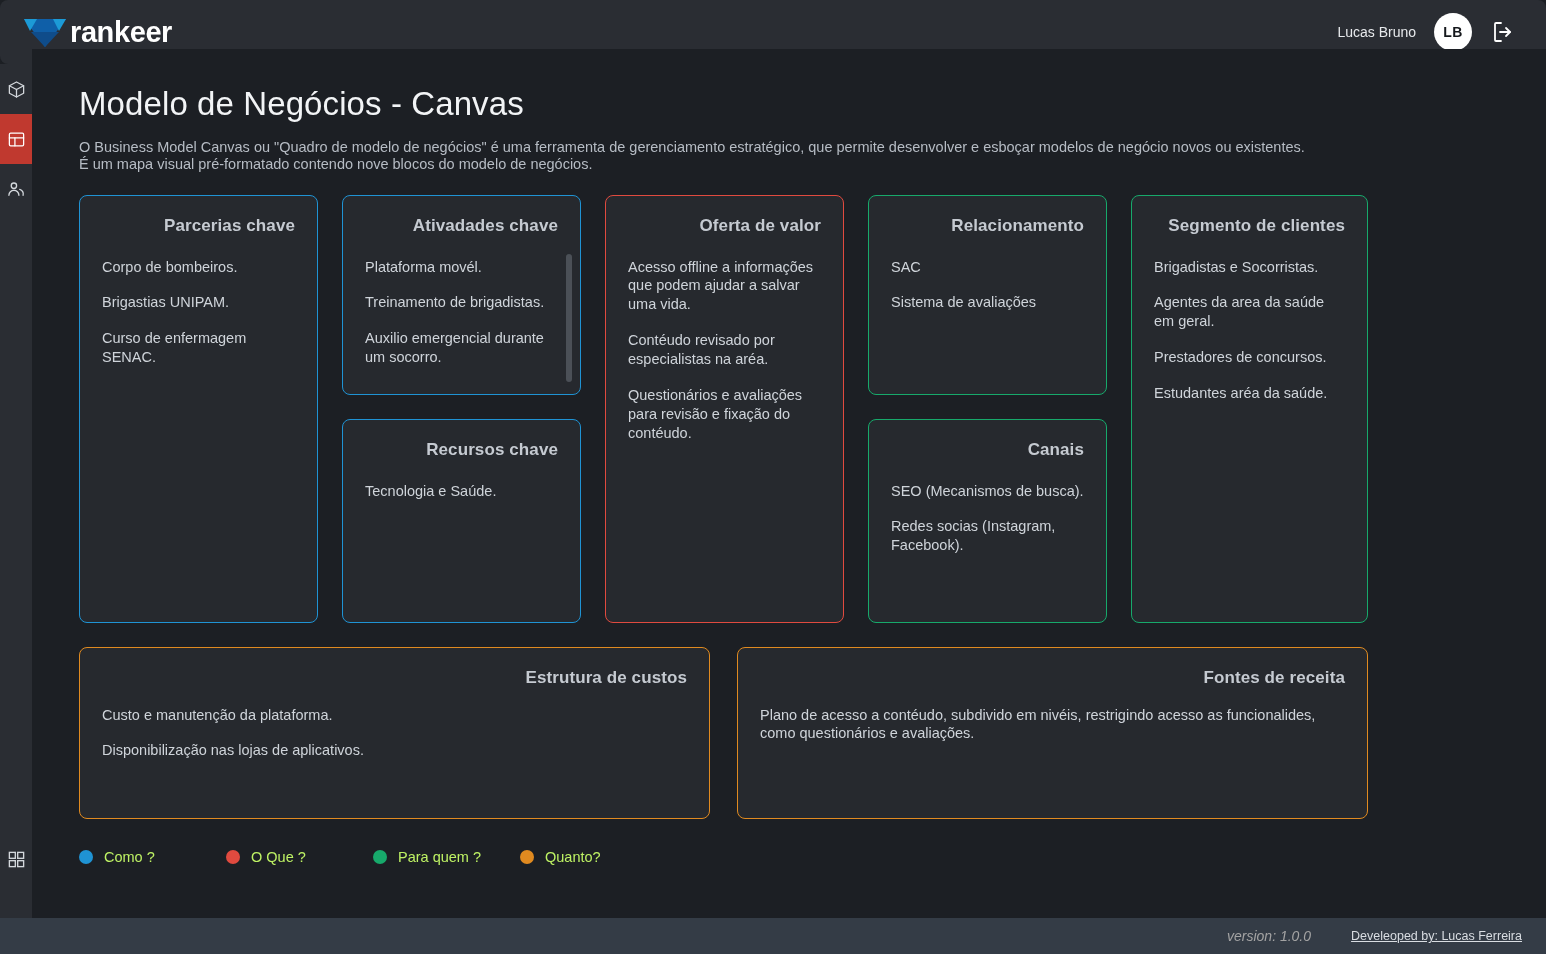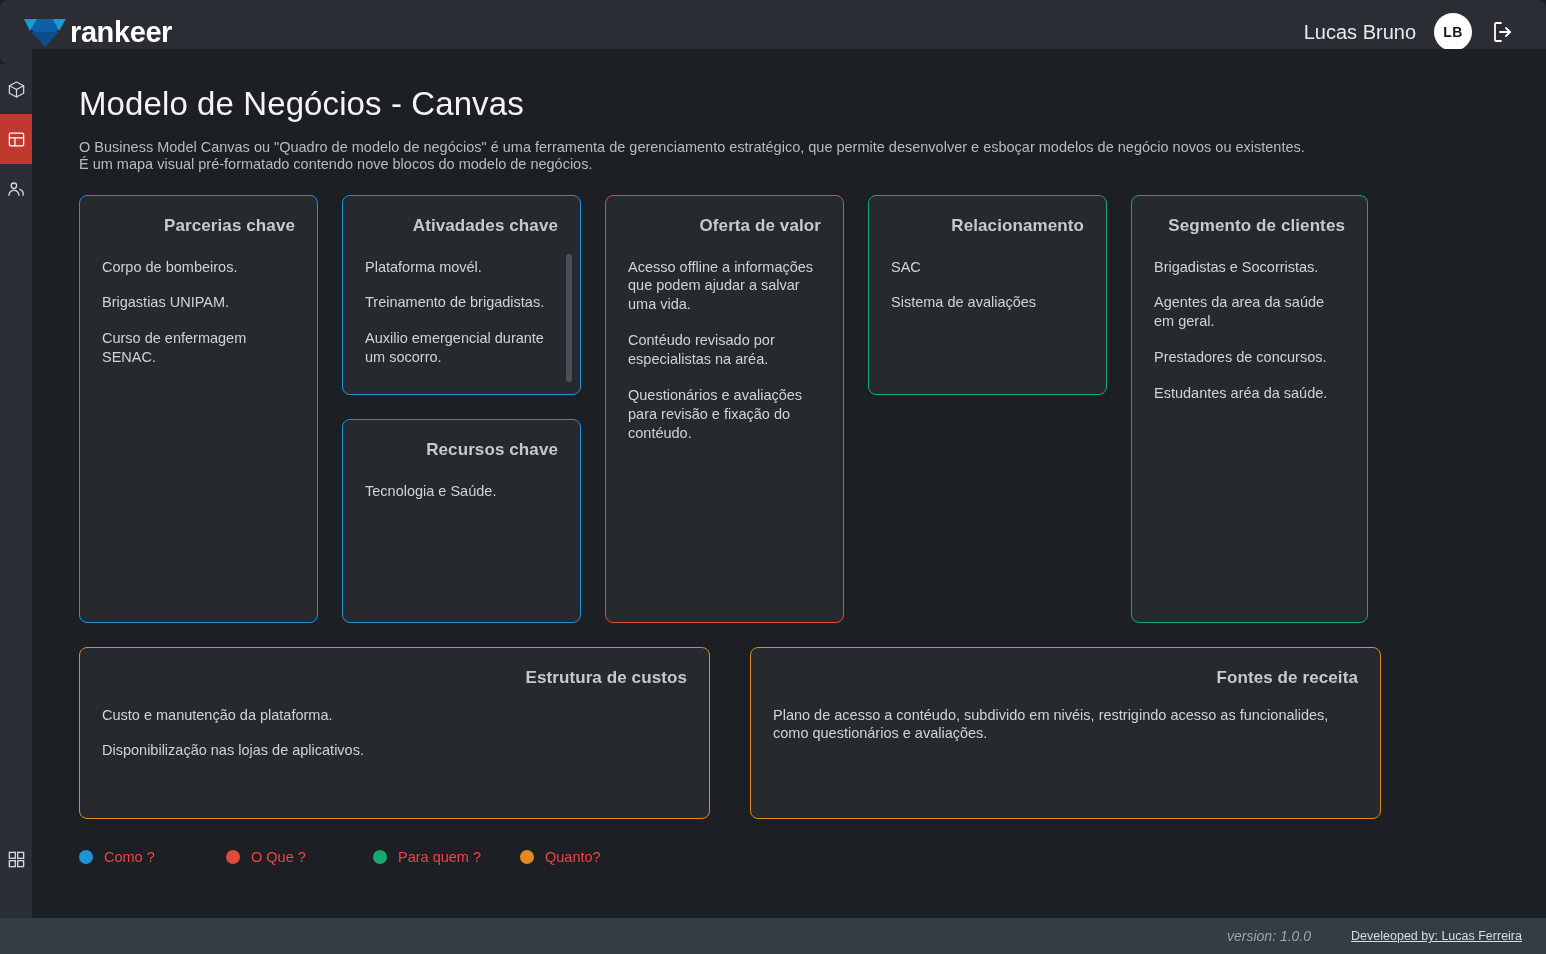--- a/index.html
+++ b/index.html
@@ -19,21 +19,21 @@
     padding: 0 22px 0 22px;
     border-radius: 8px;
   }
   #logo-area { display: flex; align-items: center; gap: 2px; }
   .logo-mark { width: 46px; height: 34px; position: relative; }
   .logo-text {
     color: #ffffff; font-size: 29px; font-weight: 700; letter-spacing: -0.4px;
     line-height: 1;
   }
   #header-right { display: flex; align-items: center; gap: 18px; padding-right: 8px; }
-  #user-name { color: #e7e9ec; font-size: 20px; }
+  #user-name { color: #e7e9ec; font-size: 14px; }
   #avatar {
     width: 38px; height: 38px; border-radius: 50%;
     background: #ffffff; color: #15181c;
     display: flex; align-items: center; justify-content: center;
     font-size: 14px; font-weight: 700; letter-spacing: 0.3px;
   }
   #logout-btn { width: 26px; height: 26px; display: flex; align-items: center; justify-content: center; cursor: pointer; }
 
   
   #sidebar {
@@ -100,32 +100,32 @@
 
   .full-h { height: 428px; }
   .h-200  { height: 200px; }
   .h-204  { height: 204px; }
   .scrollbar {
     position: absolute; right: -10px; top: 2px;
     width: 6px; height: 130px; border-radius: 3px; background: #4b5057;
   }
 
   
-  #canvas-bottom { display: flex; gap: 40px; margin-top: 24px; height: 172px; }
+  #canvas-bottom { display: flex; gap: 27px; margin-top: 24px; height: 172px; }
   .wide-card { width: 631px; }
   .wide-card .card-title { margin-bottom: 18px; }
   .wide-card .card-item { line-height: 1.3; }
 
   
   #legend {
     display: flex; align-items: center; gap: 0; margin-top: 30px;
   }
   .legend-item { display: flex; align-items: center; gap: 11px; width: 147px; }
   .dot { width: 14px; height: 14px; border-radius: 50%; }
-  .legend-label { color: #ef4444; font-size: 14.5px; }
+  .legend-label { color: #bef264; font-size: 14.5px; }
 
   
   #footer {
     position: absolute; left: 0; bottom: 0; width: 1546px; height: 36px;
     background: #343c46;
     display: flex; align-items: center; justify-content: flex-end;
     gap: 40px; padding-right: 24px;
   }
   #footer-version { color: #a3a3a3; font-size: 14px; font-style: italic; }
   #footer-credit { color: #d9dde2; font-size: 12.5px; text-decoration: underline; cursor: pointer; }
@@ -253,20 +253,27 @@
     </div>
 
     <div class="col col-4">
       <div class="card b-green h-200">
         <div class="card-title">Relacionamento</div>
         <div class="card-body">
           <div class="card-item">SAC</div>
           <div class="card-item">Sistema de avaliações</div>
         </div>
       </div>
+      <div class="card b-green h-204">
+        <div class="card-title">Canais</div>
+        <div class="card-body">
+          <div class="card-item">SEO (Mecanismos de busca).</div>
+          <div class="card-item">Redes socias (Instagram, Facebook).</div>
+        </div>
+      </div>
     </div>
 
     <div class="col col-5">
       <div class="card b-green full-h">
         <div class="card-title">Segmento de clientes</div>
         <div class="card-body">
           <div class="card-item">Brigadistas e Socorristas.</div>
           <div class="card-item">Agentes da area da saúde em geral.</div>
           <div class="card-item">Prestadores de concursos.</div>
           <div class="card-item">Estudantes aréa da saúde.</div>

